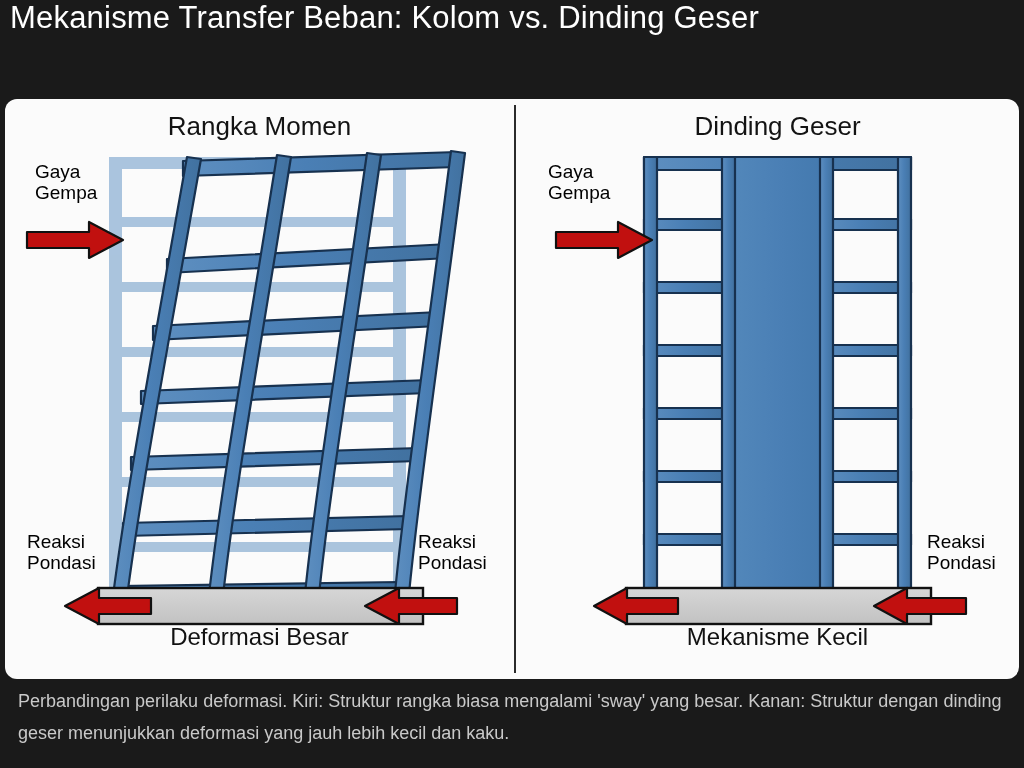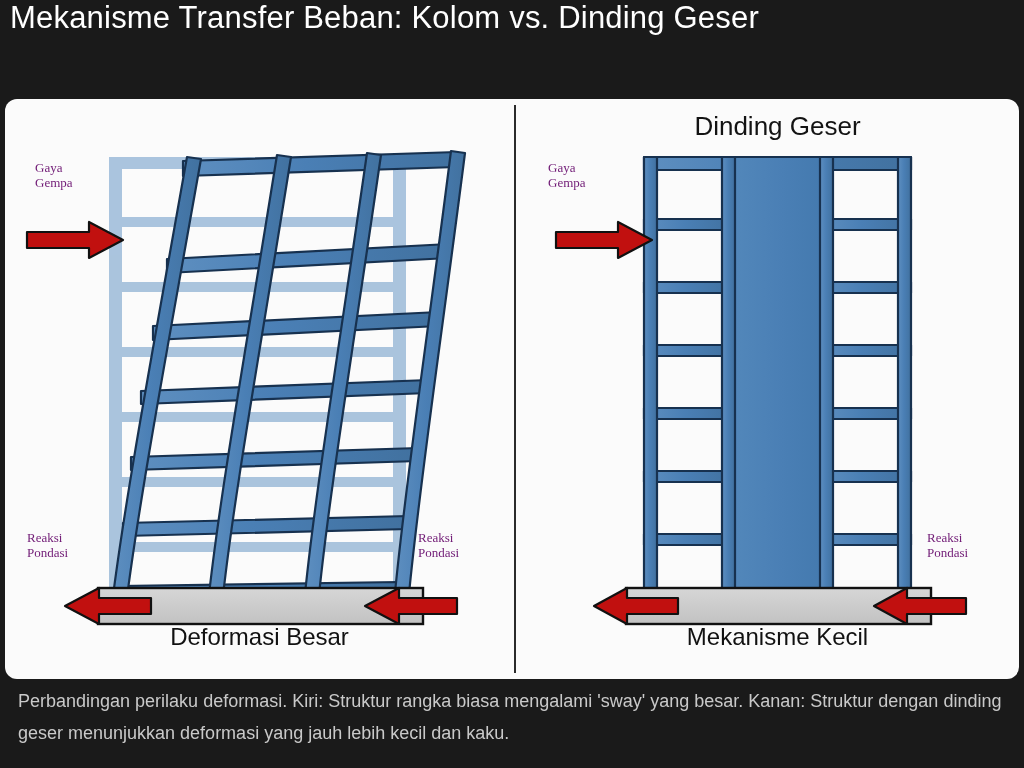--- a/index.html
+++ b/index.html
@@ -62,25 +62,24 @@
     width: 100%;
     text-align: center;
     font-size: 26px;
     color: #131313;
     font-weight: 400;
   }
 
   
   .lbl {
     position: absolute;
-    font-size: 13px;
+    font-size: 19px;
     line-height: 1.12;
-    color: #701a75;
+    color: #000000;
     white-space: pre-line;
-    font-family: Liberation Serif, serif;
   }
   .lbl-force-left  { left: 30px;  top: 62px;  text-align: left; }
   .lbl-force-right { left: 542px; top: 62px; text-align: left; }
 
   .lbl-reac-l-left  { left: 22px;  top: 432px; text-align: left; }
   .lbl-reac-l-right { left: 413px; top: 432px; text-align: left; }
   .lbl-reac-r-right { left: 923px; top: 432px; text-align: left; }
 
   .lbl-deform {
     position: absolute;
@@ -117,20 +116,21 @@
   <div class="header">
     <div class="header-title">Mekanisme Transfer Beban: Kolom vs. Dinding Geser</div>
   </div>
 
   <div class="board">
 
     <div class="board-divider"></div>
 
     <div class="panel panel-left">
 
+      <div class="panel-title">Rangka Momen</div>
 
       <svg class="figure-svg" viewBox="0 0 509 580">
         <defs>
 
           <linearGradient id="memGrad" x1="0" y1="0" x2="1" y2="0">
             <stop offset="0%" stop-color="#5E8FC0"></stop>
             <stop offset="45%" stop-color="#4A7FB5"></stop>
             <stop offset="100%" stop-color="#41719F"></stop>
           </linearGradient>
           <linearGradient id="slabGrad" x1="0" y1="0" x2="0" y2="1">

